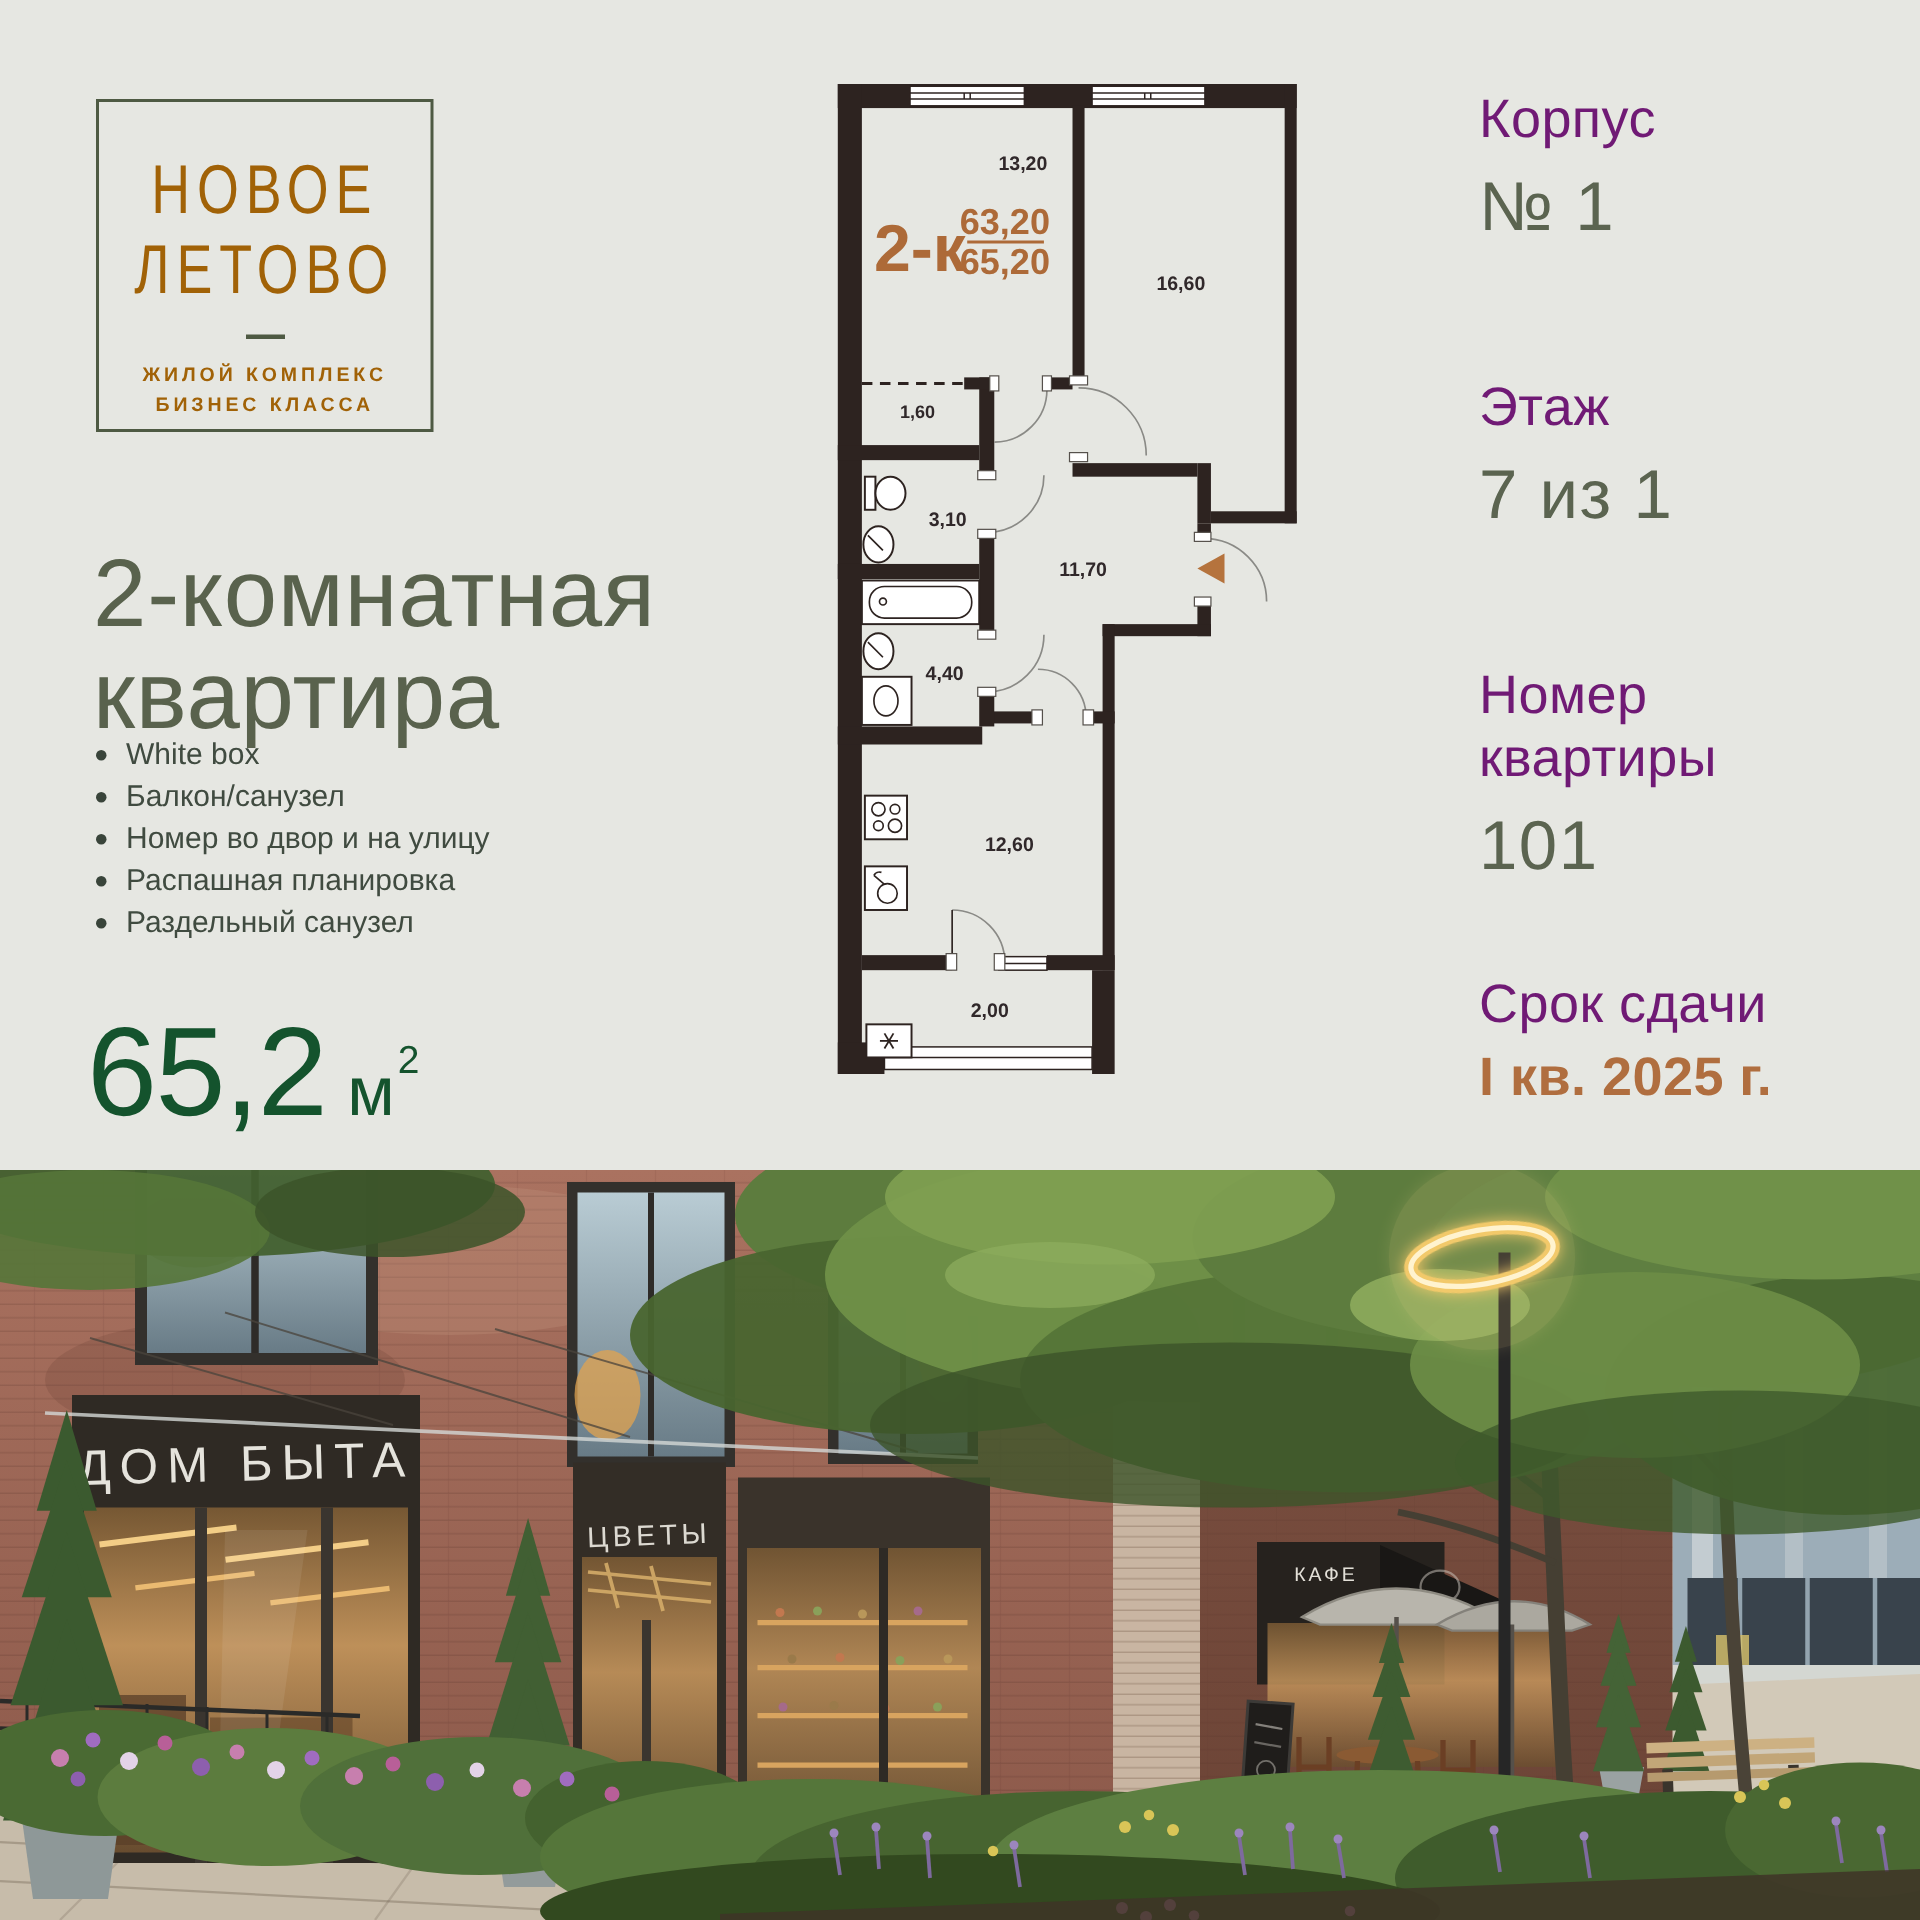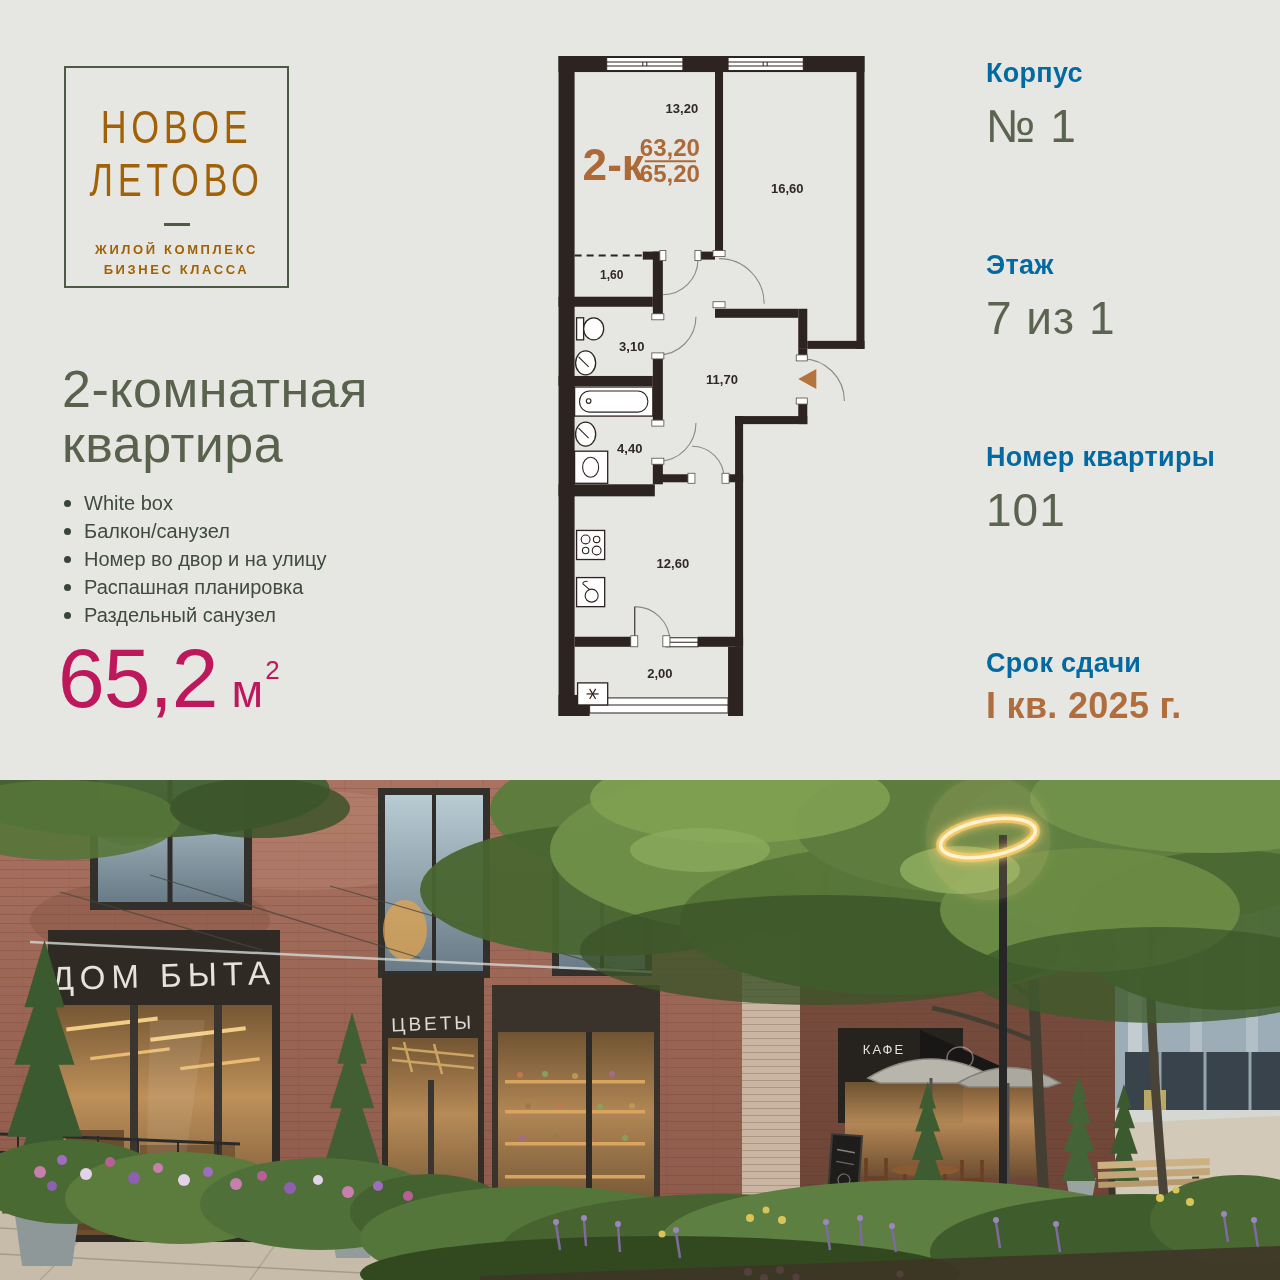--- a/index.html
+++ b/index.html
@@ -9,33 +9,33 @@
   
   .logo-box{position:absolute;left:64px;top:66px;width:221px;height:218px;
             border:2px solid #4e5a43;text-align:center;color:#a16207;}
   .logo-line{font-size:39px;letter-spacing:5px;font-weight:400;line-height:1.35;
              transform:scale(.92,1.18);transform-origin:center;}
   .logo-line1{margin-top:34px;}
   .logo-divider{width:26px;height:3px;background:#4e5a43;margin:16px auto 14px auto;}
   .logo-sub{font-size:13px;letter-spacing:2.6px;font-weight:bold;line-height:1.55;}
 
   
-  .title{position:absolute;left:62px;top:362px;font-size:52px;line-height:1.06;
+  .title{position:absolute;left:62px;top:362px;font-size:64px;line-height:1.06;
          color:#59624d;letter-spacing:.5px;}
   .features{position:absolute;left:64px;top:492px;margin:0;padding:0;list-style:none;}
   .features li{font-size:20px;color:#404b40;margin-bottom:5px;display:flex;align-items:center;}
   .features .dot{width:7px;height:7px;border-radius:50%;background:#39443a;margin-right:13px;flex:0 0 auto;}
-  .area{position:absolute;left:58px;top:630px;color:#be185d;}
+  .area{position:absolute;left:58px;top:666px;color:#14532d;}
   .area .num{font-size:84px;letter-spacing:-1px;}
   .area .unit{font-size:46px;margin-left:14px;}
   .area sup{font-size:26px;vertical-align:28px;margin-left:2px;}
 
   
   .info{position:absolute;left:986px;width:280px;}
-  .info .label{font-size:27px;font-weight:bold;color:#0369a1;letter-spacing:.3px;}
+  .info .label{font-size:36px;font-weight:normal;color:#701a75;letter-spacing:.3px;}
   .info .value{font-size:46px;color:#5b6450;margin-top:10px;letter-spacing:1px;}
   .info-korpus{top:58px;}
   .info-floor{top:250px;}
   .info-apt{top:442px;}
   .info-deadline{top:646px;}
   .info-deadline .label{line-height:1.3;}
   .info-deadline .value2{font-size:36px;font-weight:bold;color:#b06e3f;margin-top:4px;letter-spacing:.3px;}
 
   
   .plan{position:absolute;left:558px;top:56px;}

